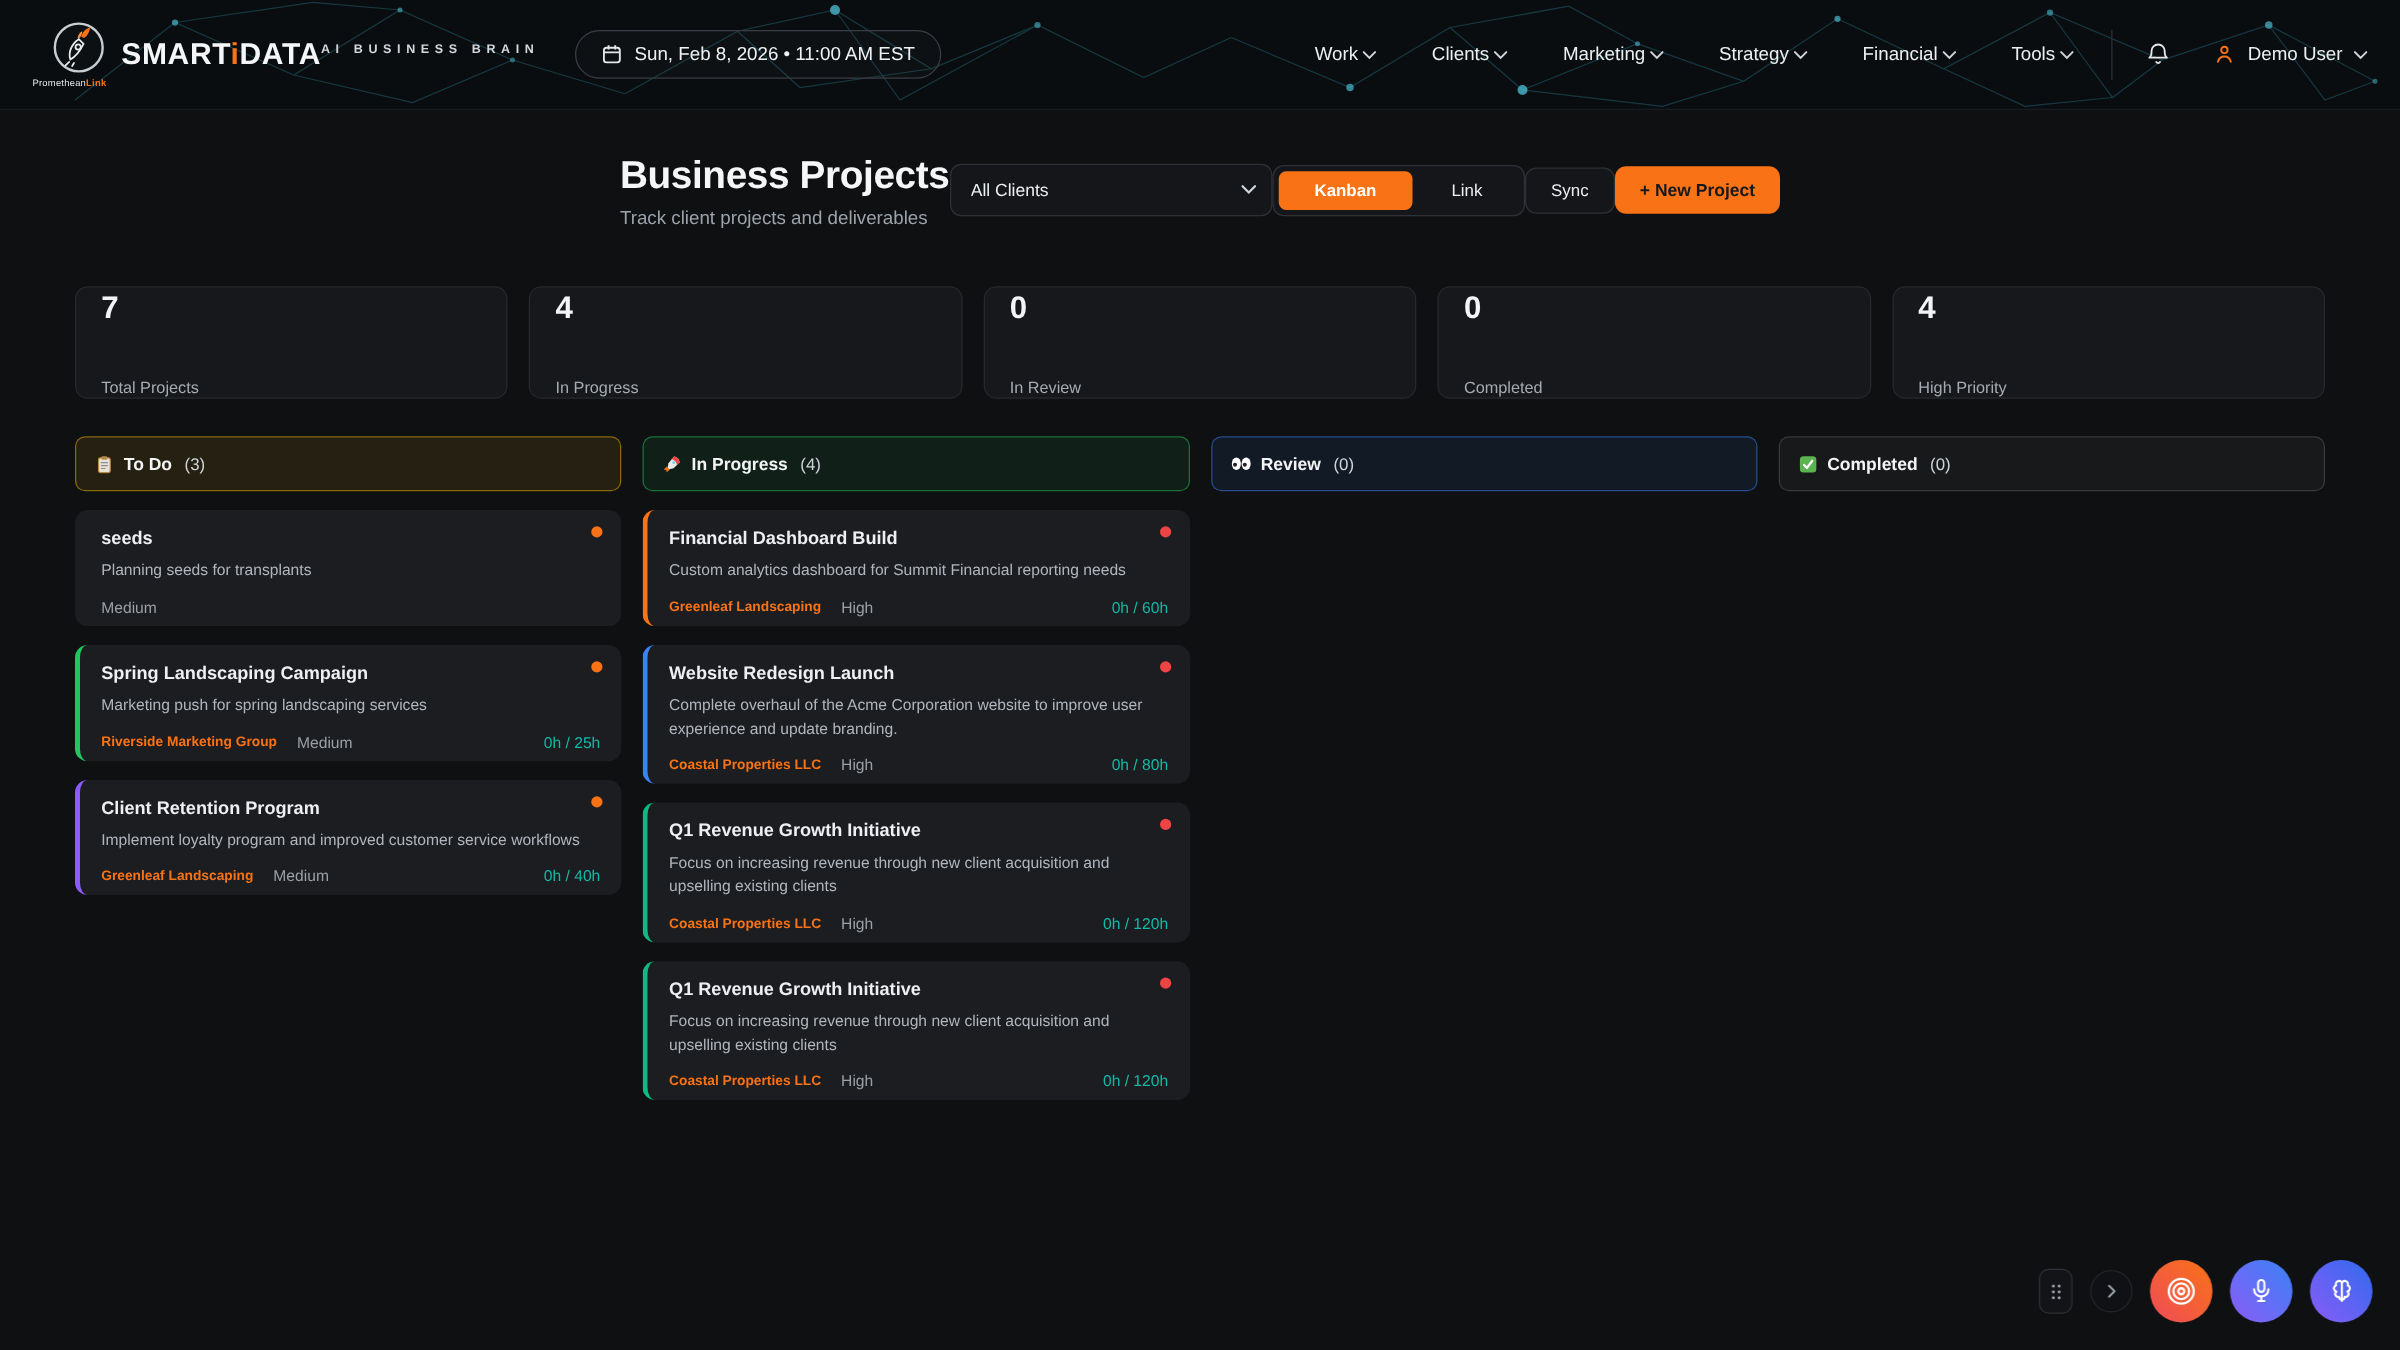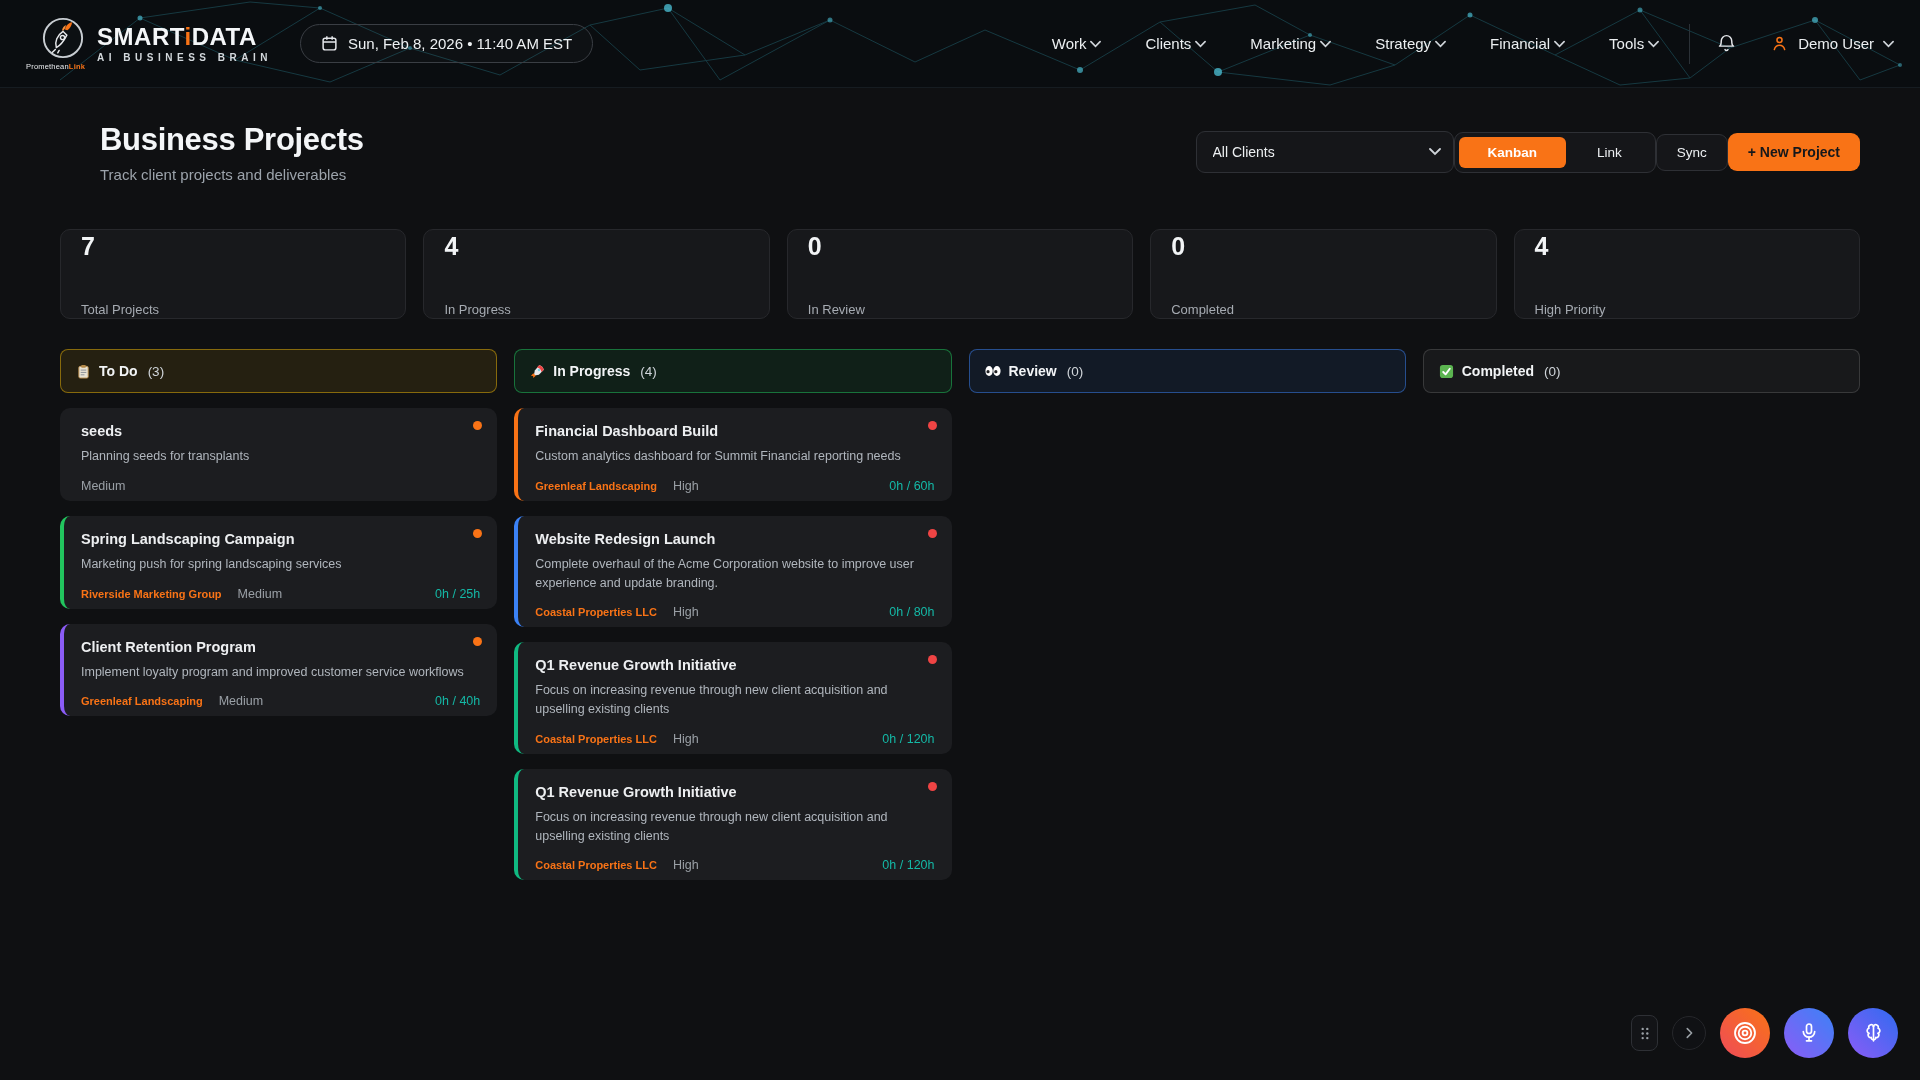--- a/index.html
+++ b/index.html
@@ -16,21 +16,21 @@
     display:flex; align-items:center; padding:0 26px;
     border-bottom:1px solid #161c21; overflow:hidden;
   }
   .navbar > * { position:relative; z-index:2; }
   .plexus { position:absolute; inset:0; z-index:1; pointer-events:none; }
 
   .brand { display:flex; align-items:center; gap:12px; }
   .logo-wrap { display:flex; flex-direction:column; align-items:flex-end; }
   .logo-caption { font-size:7.5px; margin-top:2px; color:#e8eaed; letter-spacing:.2px; white-space:nowrap; }
   .logo-caption .accent { color:#f97316; font-weight:bold; }
-  .brand-text { display:flex; flex-direction:column; line-height:1.05; }
+  .brand-text { display:flex; flex-direction:row; line-height:1.05; }
   .brand-title { font-size:24px; font-weight:bold; letter-spacing:.5px; color:#f4f6f8; }
   .brand-title .accent { color:#f97316; }
   .brand-tagline { font-size:10px; letter-spacing:4.5px; color:#d3d8dc; margin-top:4px; font-weight:bold; }
 
   .date-pill {
     margin-left:28px; display:flex; align-items:center; gap:10px;
     border:1px solid #3a3e44; border-radius:999px; padding:10px 20px;
     font-size:15px; color:#eef1f3; background:rgba(255,255,255,.02); white-space:nowrap;
   }
 
@@ -40,21 +40,21 @@
 
   .nav-right { display:flex; align-items:center; }
   .nav-divider { width:1px; height:40px; background:#2b3137; margin:0 26px 0 30px; }
   .bell-btn { width:24px; height:24px; cursor:pointer; display:flex; align-items:center; }
   .user-chip { display:flex; align-items:center; gap:9px; margin-left:30px; cursor:pointer; }
   .user-chip .name { font-size:15px; color:#eceff1; }
   .user-chip .chev { width:11px; height:8px; color:#cfd4d9; }
 
   
   .main { padding:0 60px; }
-  .page-head { display:flex; align-items:flex-start; justify-content:space-between; margin-top:34px;margin-left:40px; }
+  .page-head { display:flex; align-items:flex-start; justify-content:center; margin-top:34px; }
   .page-title { font-size:31px; font-weight:bold; letter-spacing:-.3px; color:#f4f6f8; }
   .page-subtitle { font-size:15px; color:#9ca3ab; margin-top:8px; }
 
   .controls { display:flex; align-items:center; margin-top:9px; }
   .select-wrap { position:relative; }
   .client-select {
     appearance:none; -webkit-appearance:none;
     width:258px; height:42px; padding:0 36px 0 16px;
     background:#151619; color:#eceff1; font-size:14px;
     border:1px solid #2e3035; border-radius:9px; cursor:pointer;
@@ -175,21 +175,21 @@
       <div class="brand-title"><span>SMART</span><span class="accent">i</span><span>DATA</span></div>
       <div class="brand-tagline">AI BUSINESS BRAIN</div>
     </div>
   </div>
 
   <div class="date-pill">
     <svg width="17" height="17" viewBox="0 0 16 16" fill="none" stroke="#e5e7eb" stroke-width="1.4">
       <rect x="2" y="3" width="12" height="11" rx="2"></rect>
         <path d="M2 6.5h12M5.5 1.2v3.2M10.5 1.2v3.2"></path>
     </svg>
-    <span>Sun, Feb 8, 2026 • 11:40 AM EST</span>
+    <span>Sun, Feb 8, 2026 • 11:00 AM EST</span>
   </div>
 
   <nav class="nav-menu">
       <div class="nav-item">
     <span>Work</span>
     <svg class="chev" viewBox="0 0 12 8" fill="none" stroke="currentColor" stroke-width="1.8" stroke-linecap="round">
           <path d="M1 1.5 6 6.5 11 1.5"></path>
         </svg>
   </div>
       <div class="nav-item">

